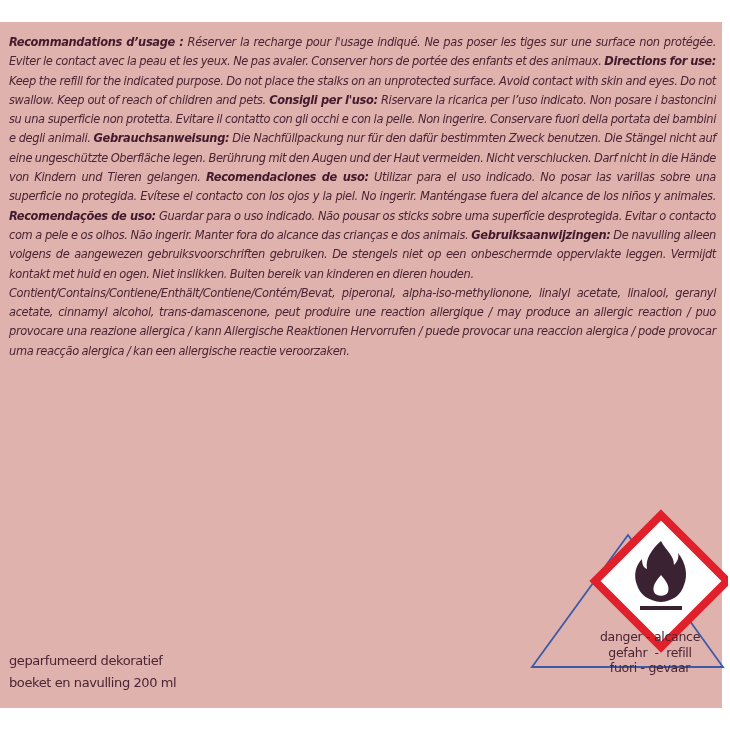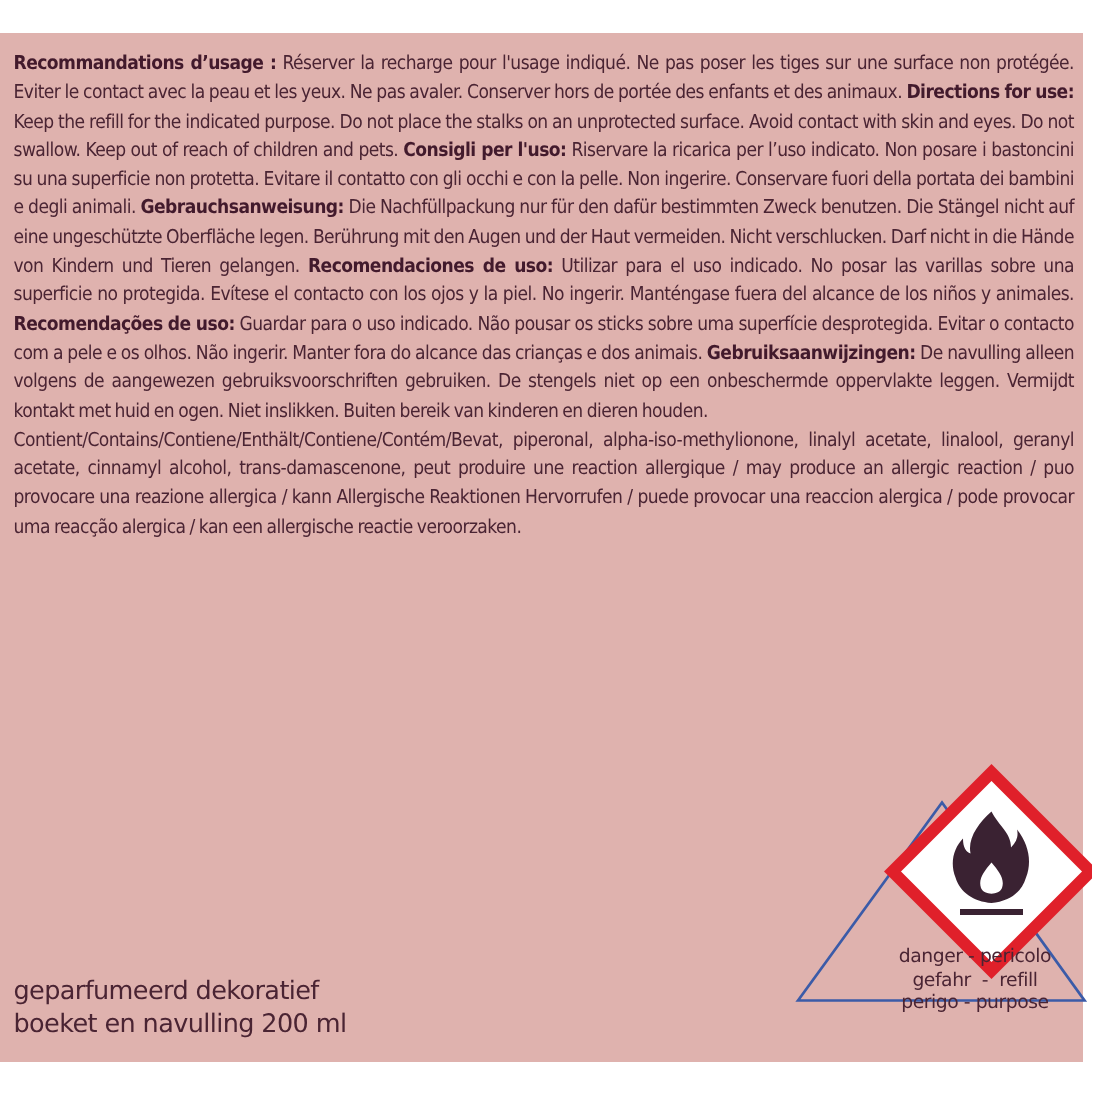--- a/index.html
+++ b/index.html
@@ -8,27 +8,28 @@
       position: absolute; left: 0; top: 22px; width: 722px; height: 686px;
       background: #dfb2ae;
     }
     .body-text {
       position: absolute; left: 9px; top: 10px; width: 707px;
       font-family: "DejaVu Sans", sans-serif;
       font-size: 12.7px; line-height: 19.3px;
       color: #4a2433; text-align: justify;
       letter-spacing: -0.35px; word-spacing: -0.6px;
       font-stretch: condensed;
+      font-style: italic;
     }
     .body-text b { color: #421a2c; font-weight: bold; }
     .body-text p { margin: 0; }
     .product {
       position: absolute; left: 9px; top: 628px;
       font-family: "DejaVu Sans", sans-serif;
-      font-size: 17px; line-height: 22px; color: #4a2433;
+      font-size: 13px; line-height: 22px; color: #4a2433;
       letter-spacing: -0.4px;
     }
     .hazard { position: absolute; left: 528px; top: 505px; width: 200px; height: 200px; }
     .hazard-words {
       position: absolute; left: 575px; top: 629px; width: 150px;
       font-family: "DejaVu Sans", sans-serif;
       font-size: 12.5px; line-height: 15.5px; color: #4a2433; text-align: center;
       letter-spacing: -0.3px;
     }
     .hazard-words div { white-space: pre; }
@@ -51,16 +52,16 @@
 <svg class="hazard" viewBox="0 0 200 200">
   <polygon points="4,162 100,30 195,162" fill="none" stroke="#3b5ba8" stroke-width="1.8"></polygon>
   <polygon points="133,10 199,76 133,142 67,76" fill="#ffffff" stroke="#e0202a" stroke-width="8" stroke-linejoin="miter"></polygon>
   <g fill="#3a2232">
     <path d="M133,36 C138,46 146,50 146,60 C150,56 151,52 150,48 C158,58 160,70 156,80 C153,90 145,96 133,97 C121,96 112,90 109,80 C105,70 108,60 114,54 C114,60 116,63 119,64 C117,54 124,44 133,36 Z M133,70 C128,76 124,81 126,87 C128,92 138,92 140,87 C142,81 138,76 133,70 Z"></path>
     <rect x="112" y="101" width="42" height="4"></rect>
   </g>
 </svg>
 
 <div class="hazard-words">
-  <div>danger - pericolo</div>
+  <div>danger - alcance</div>
   <div>gefahr  -  refill</div>
-  <div>perigo - purpose</div>
+  <div>fuori - gevaar</div>
 </div>
 
 </body></html>

